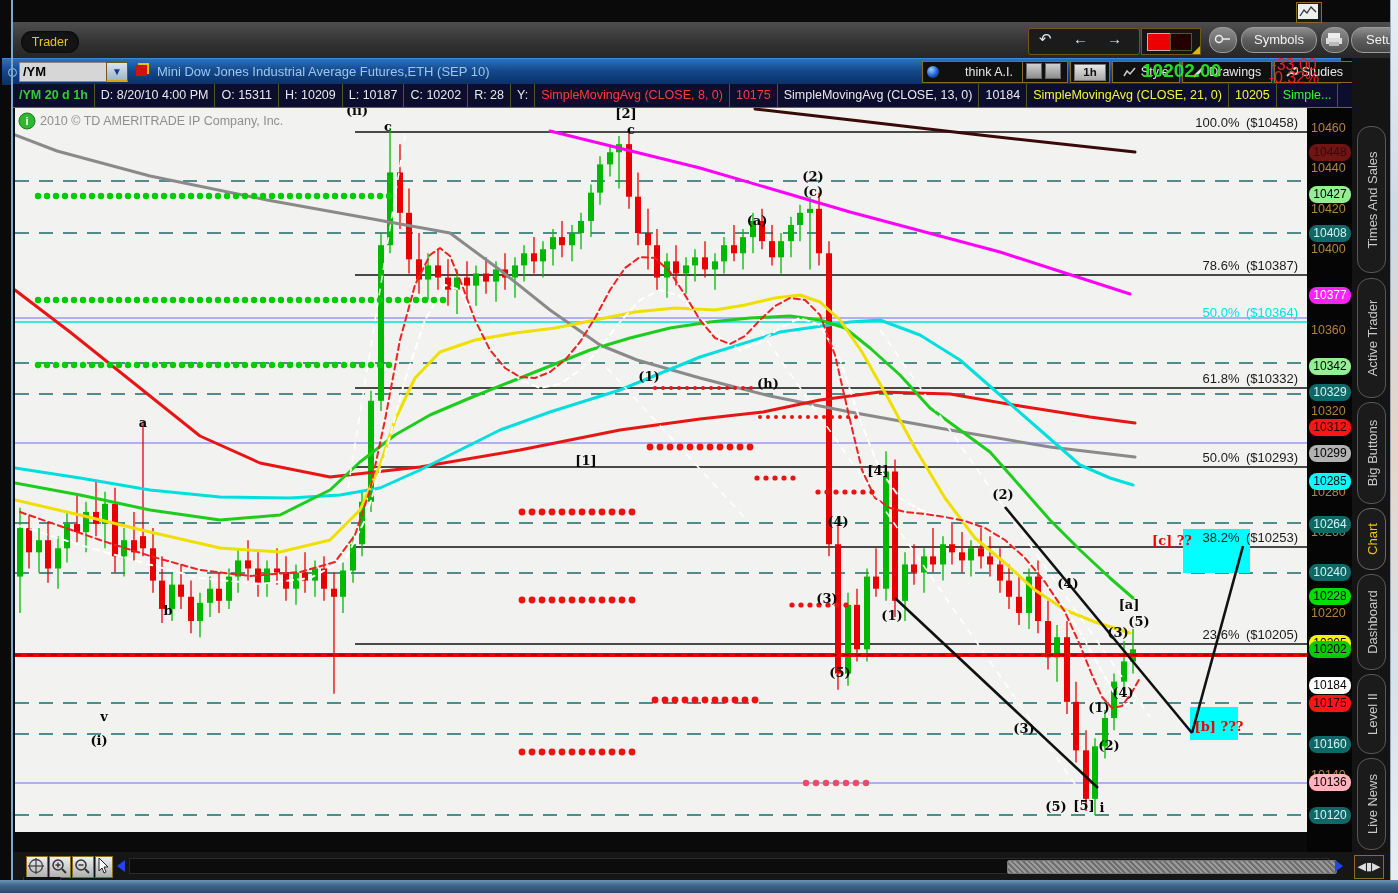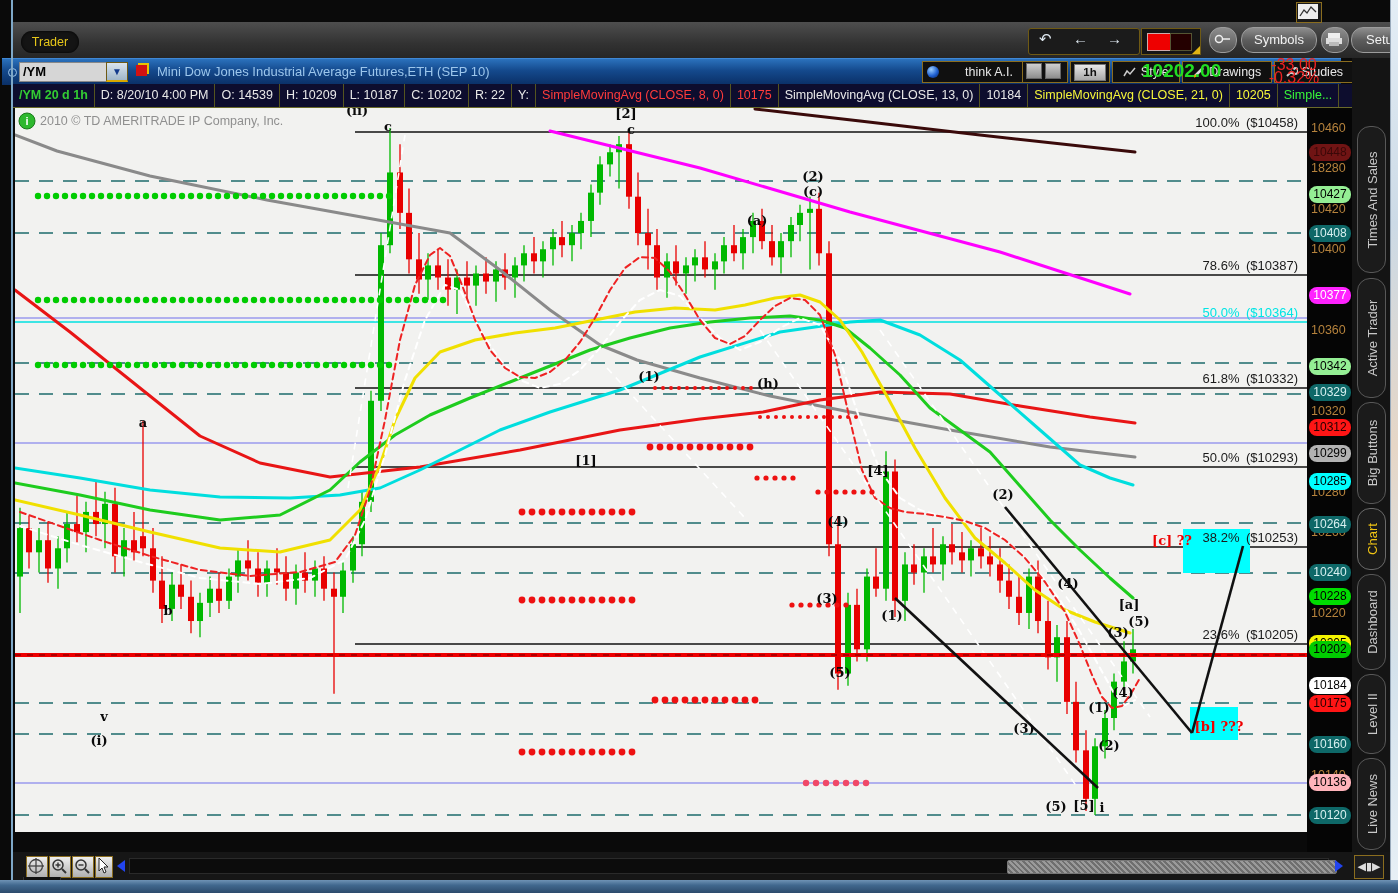--- a/index.html
+++ b/index.html
@@ -150,25 +150,25 @@
   </div>
   <div id="hdr-price" style="position:absolute;left:1142px;top:60px;color:#22dd22;font-size:19px;font-weight:bold;z-index:5;">10202.00</div>
   <div id="hdr-chg" style="position:absolute;left:1262px;top:58px;color:#ee2222;font-size:16px;line-height:13px;text-align:center;width:64px;z-index:5;">
     <div>-33.00</div>
     <div>-0.32%</div>
   </div>
 
   <div id="dataline">
       <div class="cell c-green">/YM 20 d 1h</div>
       <div class="cell c-white">D: 8/20/10 4:00 PM</div>
-      <div class="cell c-white">O: 14539</div>
+      <div class="cell c-white">O: 15311</div>
       <div class="cell c-white">H: 10209</div>
       <div class="cell c-white">L: 10187</div>
       <div class="cell c-white">C: 10202</div>
-      <div class="cell c-white">R: 22</div>
+      <div class="cell c-white">R: 28</div>
       <div class="cell c-white">Y:</div>
       <div class="cell c-red">SimpleMovingAvg (CLOSE, 8, 0)</div>
       <div class="cell c-red">10175</div>
       <div class="cell c-white">SimpleMovingAvg (CLOSE, 13, 0)</div>
       <div class="cell c-white">10184</div>
       <div class="cell c-yellow">SimpleMovingAvg (CLOSE, 21, 0)</div>
       <div class="cell c-yellow">10205</div>
       <div class="cell c-lime">Simple...</div>
     </div>
   <div id="dl-chartbtn">
@@ -731,21 +731,21 @@
       <text x="1102" y="812" text-anchor="middle" font-size="13px" font-weight="bold" fill="#0a0a0a" font-family="DejaVu Serif, serif">i</text>
       <text x="1172" y="545" text-anchor="middle" font-size="13px" font-weight="bold" fill="#ee0000" font-family="DejaVu Serif, serif">[c] ??</text>
       <text x="1219" y="731" text-anchor="middle" font-size="13px" font-weight="bold" fill="#ee0000" font-family="DejaVu Serif, serif">[b]  ???</text>
       <circle cx="27" cy="121" r="8" fill="#2eb82e" stroke="#1a7a1a"></circle>
       <text x="27" y="125" text-anchor="middle" font-size="11px" font-weight="bold" fill="#fff">i</text>
       <text x="40" y="125" font-size="12.5px" fill="#8f8f8f">2010 © TD AMERITRADE IP Company, Inc.</text>
     </svg>
 
   <div id="paxis">
       <div class="ptick" style="top: 13px;">10460</div>
-      <div class="ptick" style="top: 53.412px;">18280</div>
+      <div class="ptick" style="top: 53.412px;">10440</div>
       <div class="ptick" style="top: 93.824px;">10420</div>
       <div class="ptick" style="top: 134.236px;">10400</div>
       <div class="ptick" style="top: 215.06px;">10360</div>
       <div class="ptick" style="top: 295.884px;">10320</div>
       <div class="ptick" style="top: 376.708px;">10280</div>
       <div class="ptick" style="top: 417.12px;">10260</div>
       <div class="ptick" style="top: 497.944px;">10220</div>
       <div class="ptick" style="top: 659.592px;">10140</div>
       <div class="pbubble" style="top: 35.7472px; background: rgb(112, 20, 20); color: rgb(58, 8, 8);">10448</div>
       <div class="pbubble" style="top: 78.1798px; background: rgb(148, 238, 148); color: #000000;">10427</div>

